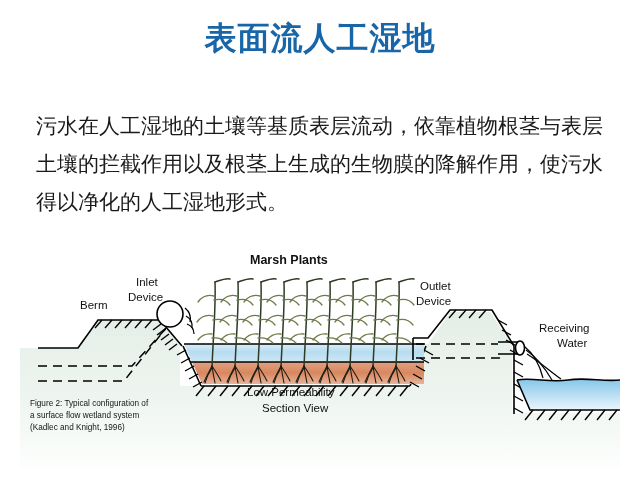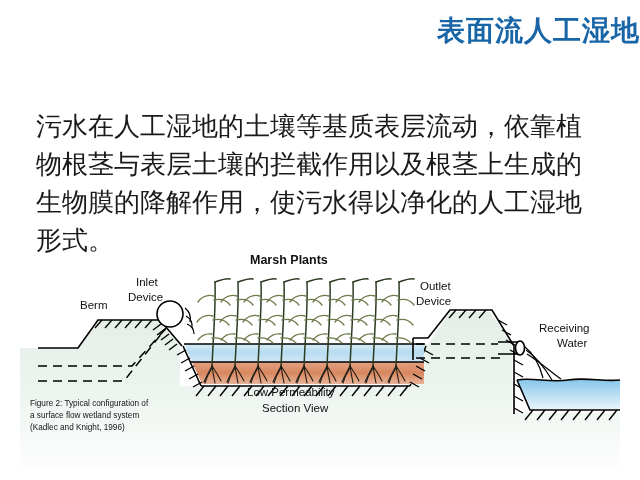--- a/index.html
+++ b/index.html
@@ -12,38 +12,38 @@
     background: #ffffff;
     font-family: "Liberation Sans", sans-serif;
     overflow: hidden;
     position: relative;
   }
 
   
   #slide-title {
     position: absolute;
     left: 0;
-    top: 11px;
+    top: 18px;
     width: 640px;
-    text-align: right;
-    font-size: 28px;
+    text-align: center;
+    font-size: 32px;
     font-weight: bold;
     color: #1866a8;
     letter-spacing: 1px;
     line-height: 40px;
     white-space: nowrap;
   }
 
   
   #body-paragraph {
     position: absolute;
     left: 36px;
     top: 107px;
     width: 570px;
-    font-size: 26px;
+    font-size: 21px;
     line-height: 38px;
     color: #1a1a1a;
     text-align: left;
   }
 
   
   #figure-wrap {
     position: absolute;
     left: 20px;
     top: 238px;

